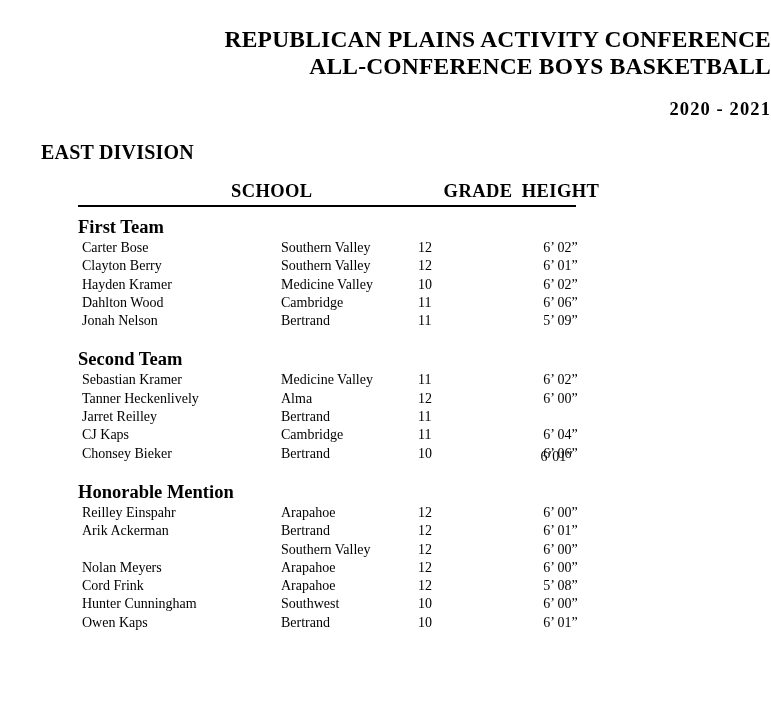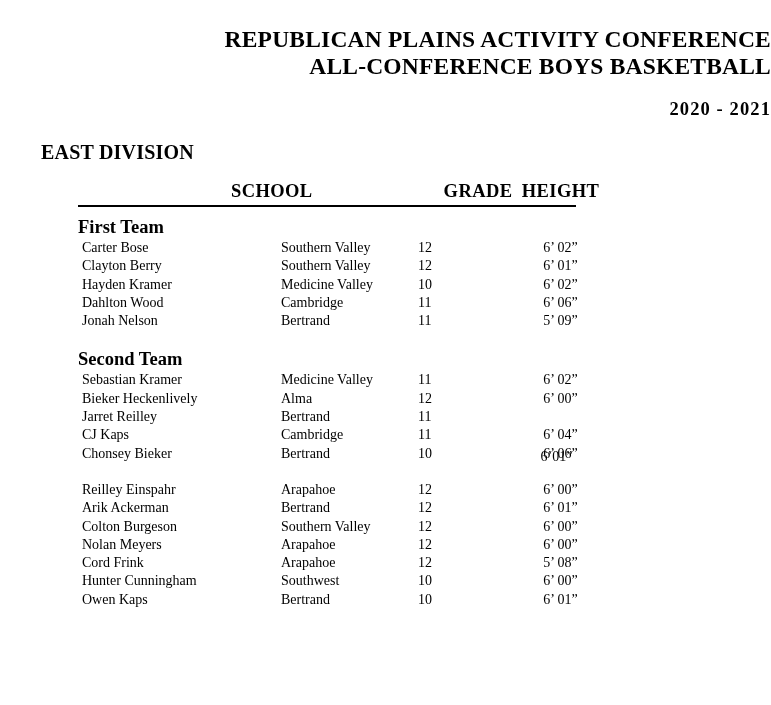--- a/index.html
+++ b/index.html
@@ -159,21 +159,21 @@
         <div class="section-gap"></div>
         <div class="section">
           <div class="section-title-row"><span class="section-title">Second Team</span></div>
           <div class="row">
             <span class="c-name">Sebastian Kramer</span>
             <span class="c-school">Medicine Valley</span>
             <span class="c-grade">11</span>
             <span class="c-height">6’ 02”</span>
           </div>
           <div class="row">
-            <span class="c-name">Bieker Heckenlively</span>
+            <span class="c-name">Tanner Heckenlively</span>
             <span class="c-school">Alma</span>
             <span class="c-grade">12</span>
             <span class="c-height">6’ 00”</span>
           </div>
           <div class="row">
             <span class="c-name">Jarret Reilley</span>
             <span class="c-school">Bertrand</span>
             <span class="c-grade">11</span>
             <span class="c-height nudge">6’01”</span>
           </div>
@@ -185,34 +185,34 @@
           </div>
           <div class="row">
             <span class="c-name">Chonsey Bieker</span>
             <span class="c-school">Bertrand</span>
             <span class="c-grade">10</span>
             <span class="c-height">6’ 06”</span>
           </div>
         </div>
         <div class="section-gap"></div>
         <div class="section">
+          <div class="section-title-row"><span class="section-title">Honorable Mention</span></div>
           <div class="row">
             <span class="c-name">Reilley Einspahr</span>
             <span class="c-school">Arapahoe</span>
             <span class="c-grade">12</span>
             <span class="c-height">6’ 00”</span>
           </div>
           <div class="row">
             <span class="c-name">Arik Ackerman</span>
             <span class="c-school">Bertrand</span>
             <span class="c-grade">12</span>
             <span class="c-height">6’ 01”</span>
           </div>
           <div class="row">
-            <span class="c-name">Colton Burgeson</span>
             <span class="c-school">Southern Valley</span>
             <span class="c-grade">12</span>
             <span class="c-height">6’ 00”</span>
           </div>
           <div class="row">
             <span class="c-name">Nolan Meyers</span>
             <span class="c-school">Arapahoe</span>
             <span class="c-grade">12</span>
             <span class="c-height">6’ 00”</span>
           </div>

